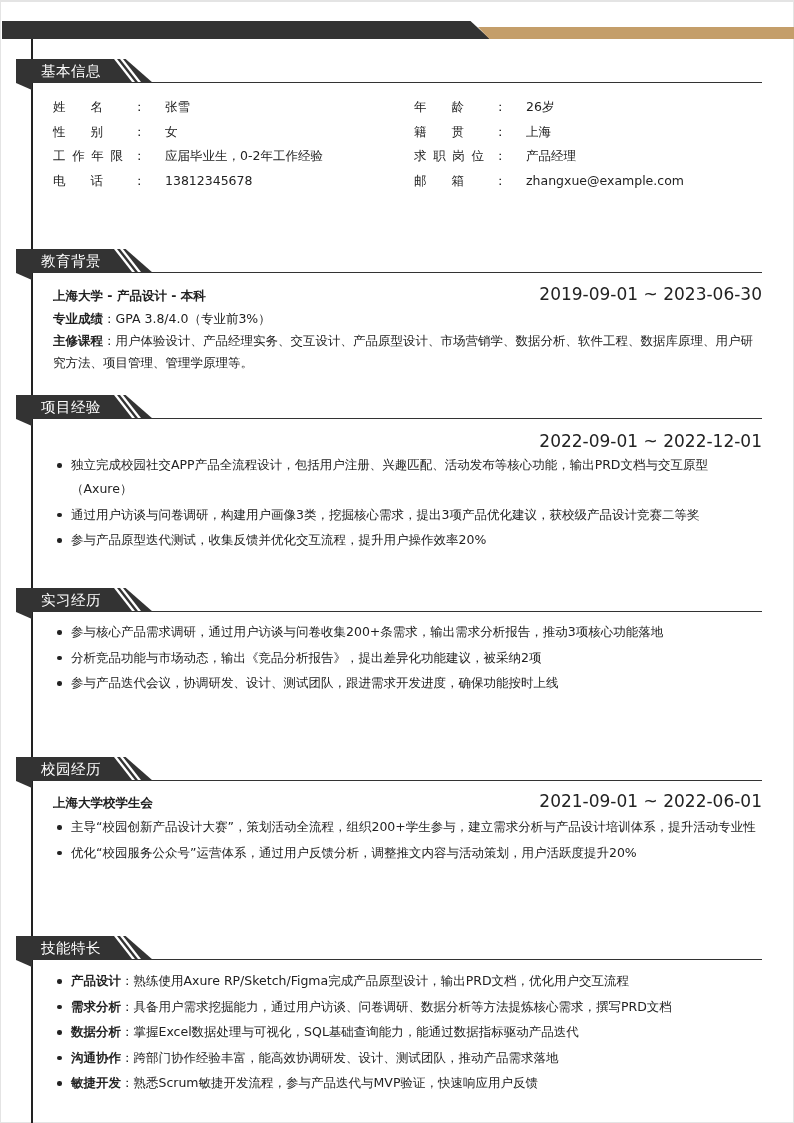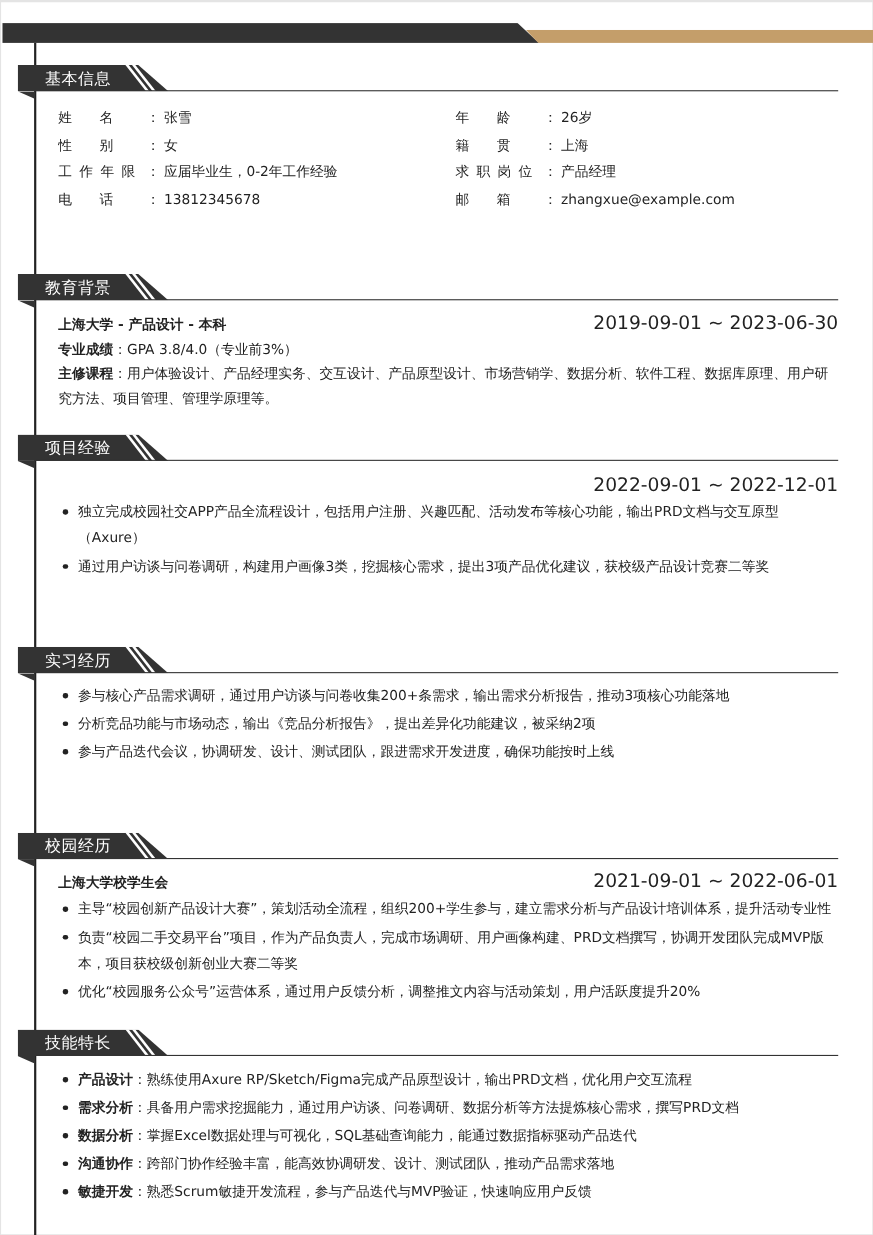--- a/index.html
+++ b/index.html
@@ -53,21 +53,21 @@
       position: absolute; left: 32px; top: 23px; width: 730px; height: 1px; background: #333333;
     }
 
     .content { position: relative; margin-left: 53px; width: 709px; }
 
     
     .info-grid { position: relative; height: 100px; margin-top: 5px; }
     .info-row { position: absolute; height: 20px; display: flex; font-size: 12.5px; }
     .info-label { display: flex; justify-content: space-between; width: 72px; }
     .info-colon { width: 16px; text-align: left; margin-left: 8px; }
-    .info-value { white-space: nowrap; }
+    .info-value { white-space: nowrap; margin-left: 16px; }
 
     .row-flex { display: flex; justify-content: space-between; align-items: baseline; }
     .bold { font-weight: bold; }
     .date { color: #222; font-size: 17px; }
     .line { line-height: 24px; }
     .para { line-height: 22px; }
 
     ul.bullets { list-style: none; }
     ul.bullets li { position: relative; padding-left: 18px; line-height: 24px; margin-bottom: 1.5px; }
     ul.bullets li::before {
@@ -201,20 +201,21 @@
     <div class="sec-line"></div>
   </div>
   <div class="content" style="margin-top:6px;">
     <div class="row-flex line">
       <span></span>
       <span class="date">2022-09-01 ~ 2022-12-01</span>
     </div>
     <ul class="bullets">
       <li>独立完成校园社交APP产品全流程设计，包括用户注册、兴趣匹配、活动发布等核心功能，输出PRD文档与交互原型（Axure）</li>
       <li>通过用户访谈与问卷调研，构建用户画像3类，挖掘核心需求，提出3项产品优化建议，获校级产品设计竞赛二等奖</li>
+      <li>参与产品原型迭代测试，收集反馈并优化交互流程，提升用户操作效率20%</li>
     </ul>
   </div>
 </div>
 
 <div class="section" style="top:588px;">
   <div class="sec-head">
     <div class="sec-tab"></div>
     <div class="sec-stripe" style="left:114px;"></div>
     <div class="sec-stripe" style="left:120px;"></div>
     <div class="sec-fold"></div>
@@ -239,21 +240,20 @@
     <div class="sec-title">校园经历</div>
     <div class="sec-line"></div>
   </div>
   <div class="content" style="margin-top:4px;">
     <div class="row-flex line">
       <span class="bold">上海大学校学生会</span>
       <span class="date">2021-09-01 ~ 2022-06-01</span>
     </div>
     <ul class="bullets">
       <li>主导“校园创新产品设计大赛”，策划活动全流程，组织200+学生参与，建立需求分析与产品设计培训体系，提升活动专业性</li>
-      <li>负责“校园二手交易平台”项目，作为产品负责人，完成市场调研、用户画像构建、PRD文档撰写，协调开发团队完成MVP版本，项目获校级创新创业大赛二等奖</li>
       <li>优化“校园服务公众号”运营体系，通过用户反馈分析，调整推文内容与活动策划，用户活跃度提升20%</li>
     </ul>
   </div>
 </div>
 
 <div class="section" style="top:936px;">
   <div class="sec-head">
     <div class="sec-tab"></div>
     <div class="sec-stripe" style="left:114px;"></div>
     <div class="sec-stripe" style="left:120px;"></div>

